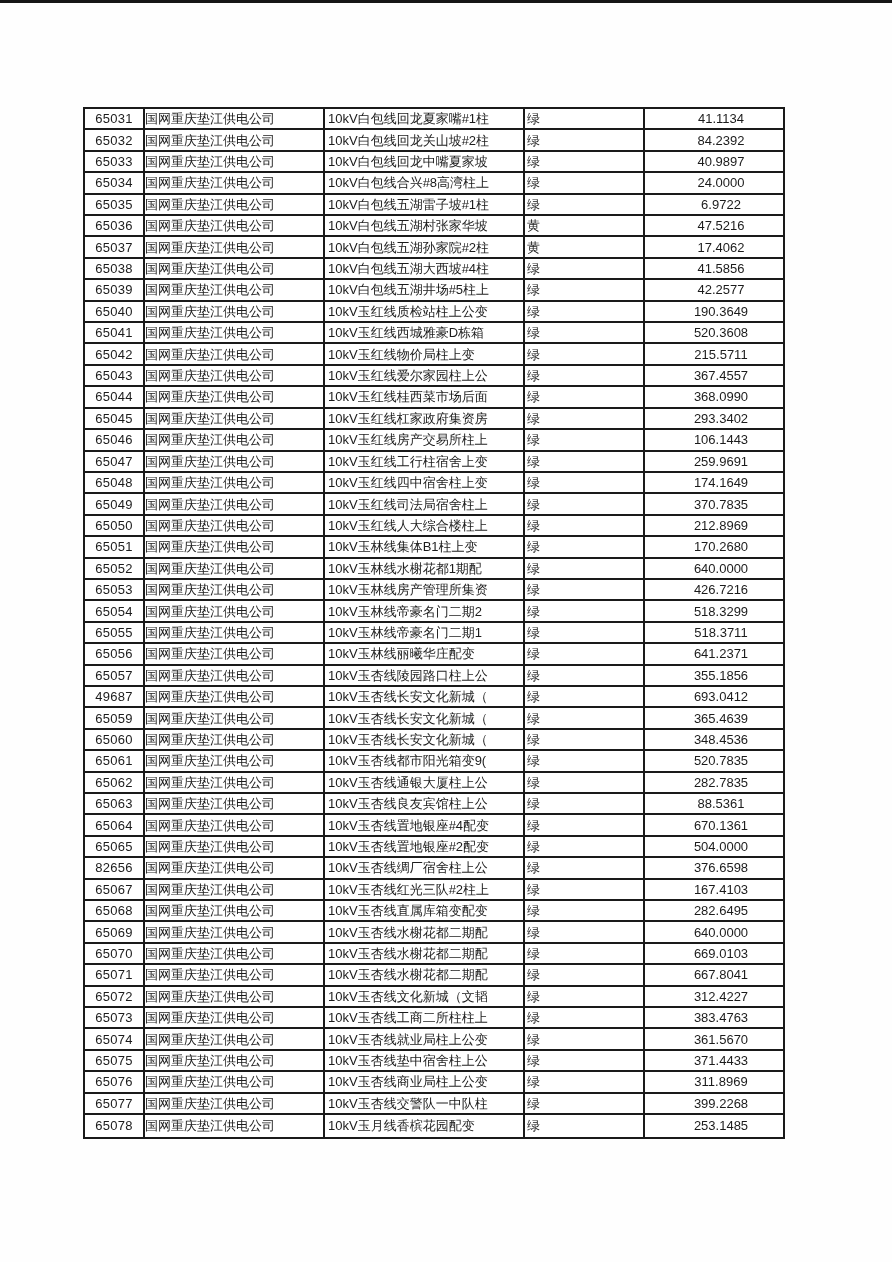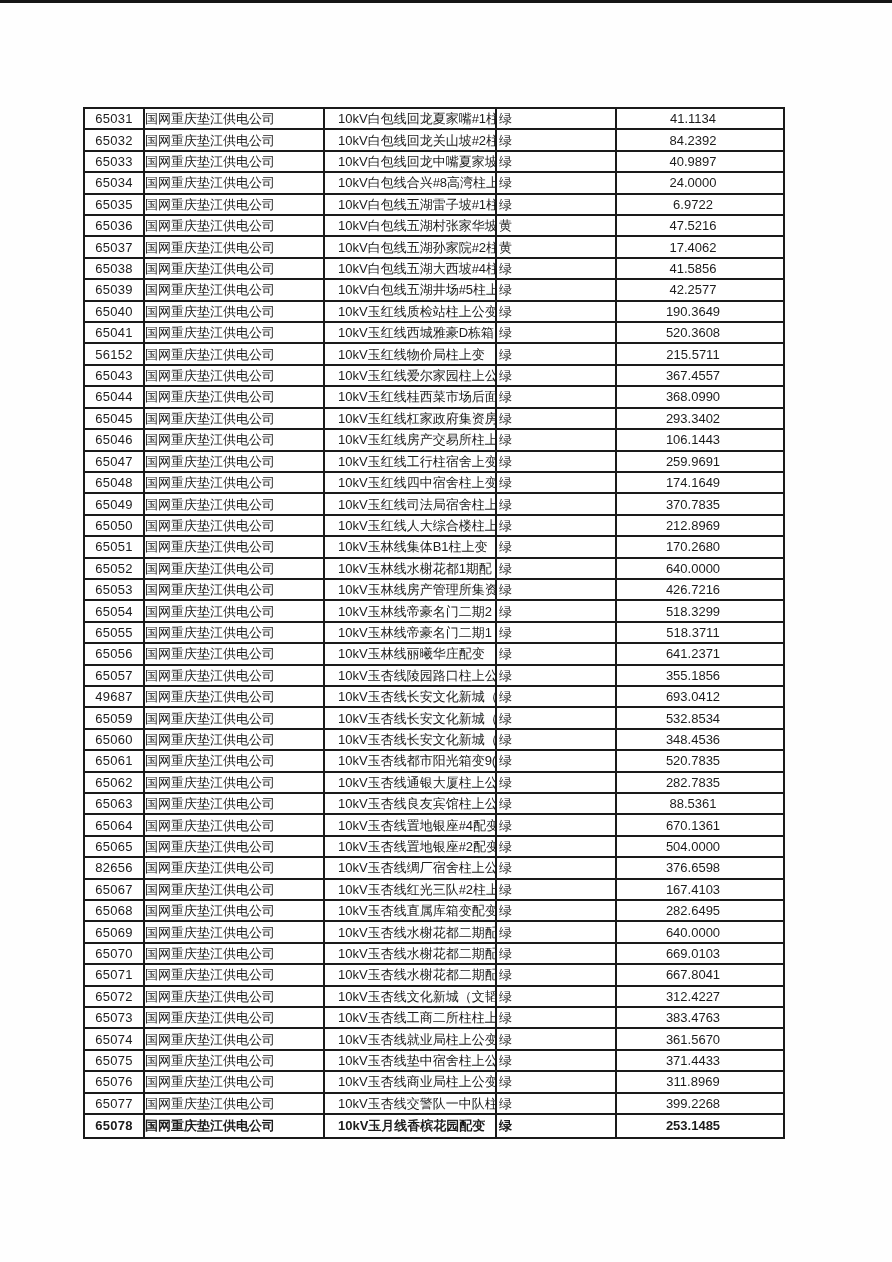--- a/index.html
+++ b/index.html
@@ -25,32 +25,32 @@
     width: 702px;
     border: 2px solid #1a1a1a;
     background: #ffffff;
   }
   .row {
     display: flex;
     height: 21.42px;
     border-bottom: 2px solid #1a1a1a;
     background: #ffffff;
   }
-  .row:last-child { border-bottom: none; font-weight: bold; }
+  .row:last-child { border-bottom: none; }
   .cell {
     display: flex; align-items: center;
     border-right: 2px solid #1a1a1a;
     overflow: hidden; white-space: nowrap;
     font-size: 13px; line-height: 1;
     flex: 0 0 auto;
   }
   .cell:last-child { border-right: none; }
   .c-id      { width: 60px;  justify-content: center; letter-spacing: 0.3px; }
   .c-company { width: 180px; }
-  .c-line    { width: 172px; padding-left: 13px; }
+  .c-line    { width: 200px; padding-left: 3px; }
   .c-status  { width: 120px; padding-left: 2px; }
   .c-value   { width: 152px; justify-content: center; }
 </style>
 </head>
 <body>
 
 <div class="page">
   <div class="top-rule"></div>
 
   <div class="grid-table">
@@ -137,21 +137,21 @@
 
   <div class="row">
     <div class="cell c-id">65041</div>
     <div class="cell c-company">国网重庆垫江供电公司</div>
     <div class="cell c-line">10kV玉红线西城雅豪D栋箱</div>
     <div class="cell c-status">绿</div>
     <div class="cell c-value">520.3608</div>
   </div>
 
   <div class="row">
-    <div class="cell c-id">56152</div>
+    <div class="cell c-id">65042</div>
     <div class="cell c-company">国网重庆垫江供电公司</div>
     <div class="cell c-line">10kV玉红线物价局柱上变</div>
     <div class="cell c-status">绿</div>
     <div class="cell c-value">215.5711</div>
   </div>
 
   <div class="row">
     <div class="cell c-id">65043</div>
     <div class="cell c-company">国网重庆垫江供电公司</div>
     <div class="cell c-line">10kV玉红线爱尔家园柱上公</div>
@@ -277,21 +277,21 @@
     <div class="cell c-line">10kV玉杏线长安文化新城（</div>
     <div class="cell c-status">绿</div>
     <div class="cell c-value">693.0412</div>
   </div>
 
   <div class="row">
     <div class="cell c-id">65059</div>
     <div class="cell c-company">国网重庆垫江供电公司</div>
     <div class="cell c-line">10kV玉杏线长安文化新城（</div>
     <div class="cell c-status">绿</div>
-    <div class="cell c-value">532.8534</div>
+    <div class="cell c-value">365.4639</div>
   </div>
 
   <div class="row">
     <div class="cell c-id">65060</div>
     <div class="cell c-company">国网重庆垫江供电公司</div>
     <div class="cell c-line">10kV玉杏线长安文化新城（</div>
     <div class="cell c-status">绿</div>
     <div class="cell c-value">348.4536</div>
   </div>
 

